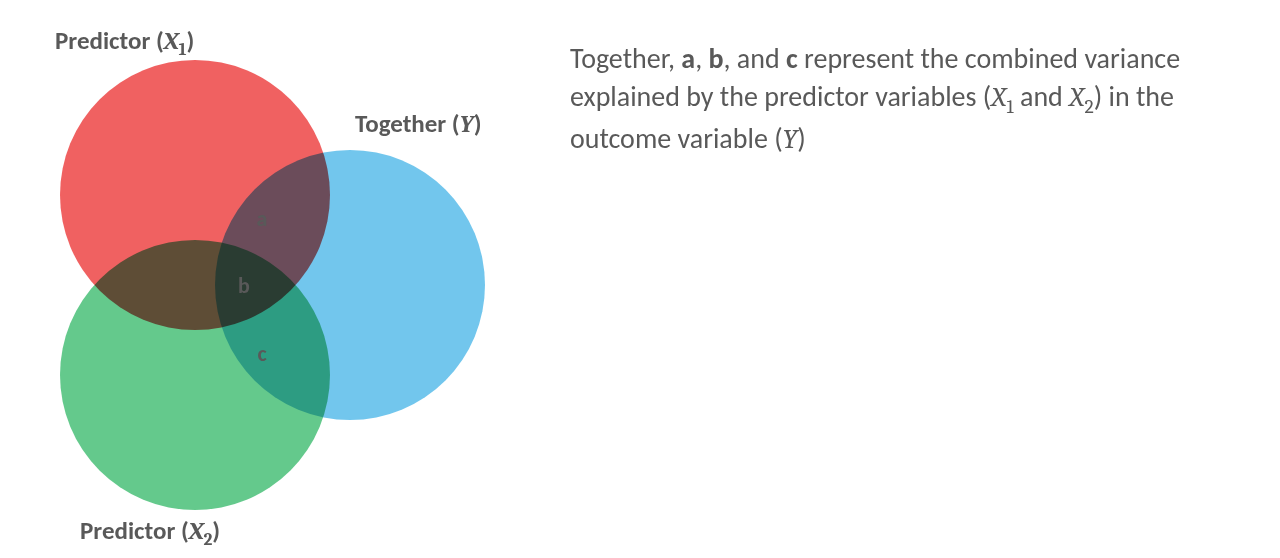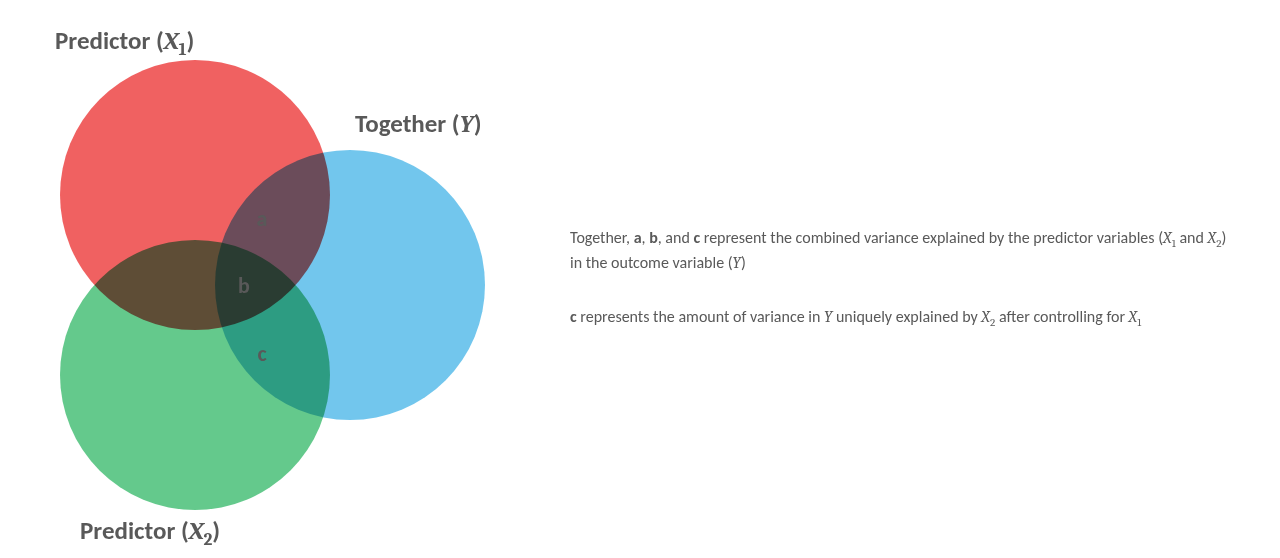--- a/index.html
+++ b/index.html
@@ -19,24 +19,23 @@
   .venn-panel {
     position: relative;
     width: 560px;
     height: 558px;
     flex: 0 0 560px;
   }
   .text-panel {
     flex: 1;
     padding: 40px 40px 40px 10px;
     display: flex;
-    flex-direction: column;
     justify-content: center;
     gap: 32px;
-    font-size: 16px;
+    font-size: 28px;
     line-height: 1.35;
   }
   .para b { font-weight: 700; }
   .ital { font-style: italic; font-family: Cambria, Georgia, serif; }
   .sub { font-size: 0.7em; vertical-align: sub; font-style: normal; font-family: Cambria, Georgia, serif;}
 
   
   svg.venn { position: absolute; top: 0; left: 0; }
 
   .venn-label {
@@ -91,19 +90,16 @@
     <div class="region-label" style="left:250px; top:340px;">c</div>
   </div>
 
   <div class="text-panel">
 
     <div class="para">
       <span>Together, </span><b>a</b><span>, </span><b>b</b><span>, and </span><b>c</b><span> represent the combined variance explained by the predictor variables (</span><span class="ital">X</span><span class="sub">1</span><span> and </span><span class="ital">X</span><span class="sub">2</span><span>) in the outcome variable (</span><span class="ital">Y</span><span>)</span>
     </div>
 
 
-    <div class="para">
-      <b>c</b><span> represents the amount of variance in </span><span class="ital">Y</span><span> uniquely explained by </span><span class="ital">X</span><span class="sub">2</span><span> after controlling for </span><span class="ital">X</span><span class="sub">1</span>
-    </div>
 
 
   </div>
 </div>
 
 </body></html>

